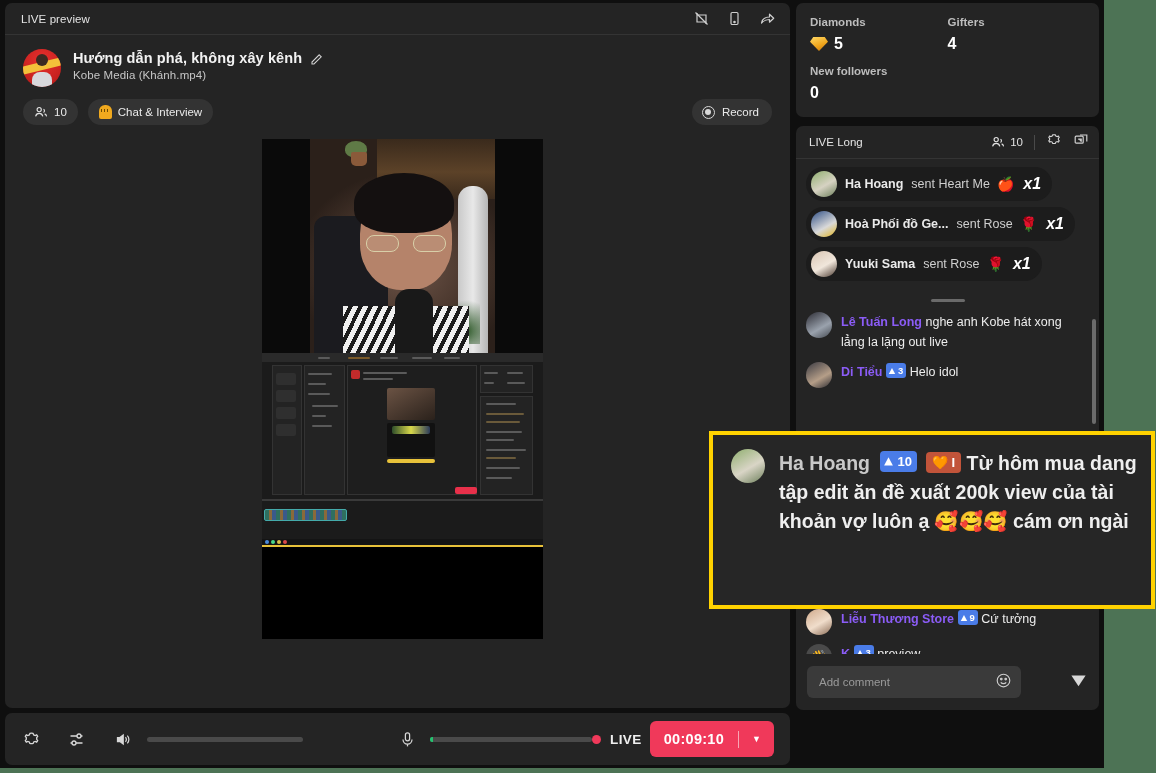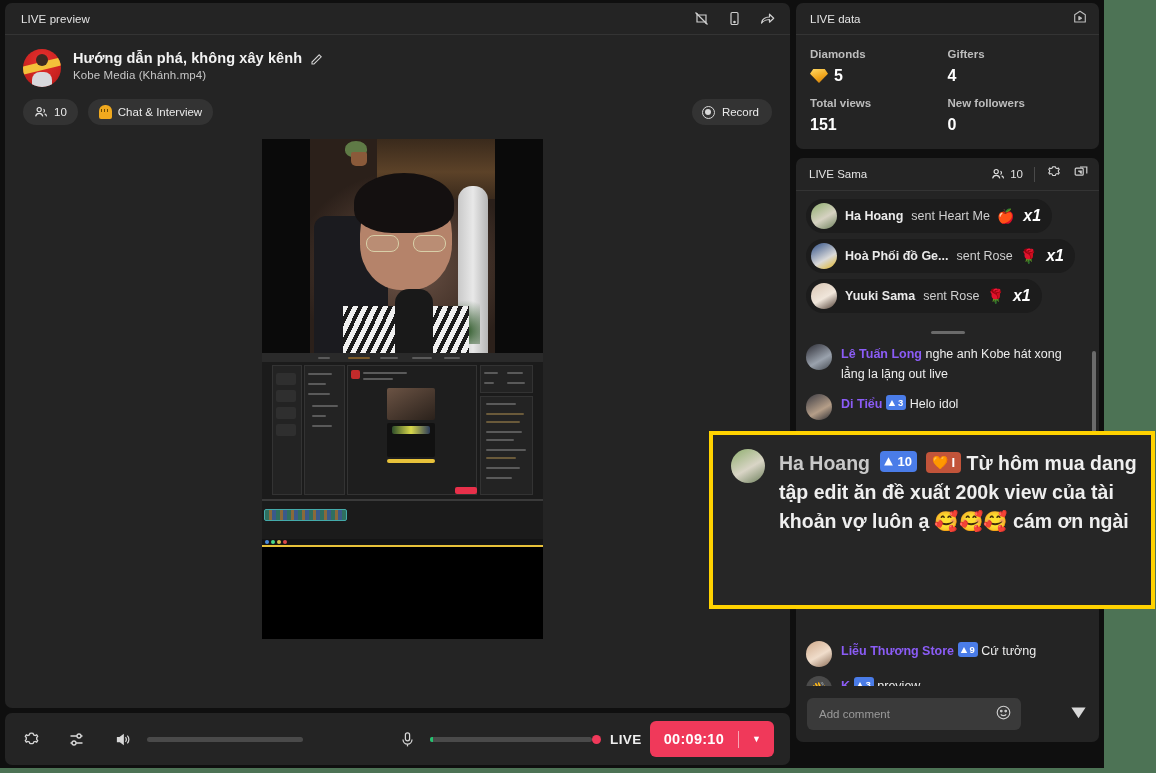--- a/index.html
+++ b/index.html
@@ -443,61 +443,46 @@
     <span class="timer-btn">
       <span class="tm">00:09:10</span>
       <span class="sep"></span>
       <span class="car">▼</span>
     </span>
   </div>
 
   <div class="right-col">
 
     <div class="card">
-      <div class="ld-header">
-        <span class="t">LIVE data</span>
-        <span class="ic">
-          <svg width="16" height="16" viewBox="0 0 16 16" fill="none" stroke="#bcbcbc" stroke-width="1.15" stroke-linejoin="round">
-            <path d="M8 2.3l5.3 3.4V13H2.7V5.7z"></path>
-                <path d="M6.9 7.6l2.6 1.6-2.6 1.6z" fill="#bcbcbc"></path>
-          </svg>
-        </span>
-      </div>
       <div class="ld-grid">
         <div class="ld-cell">
           <div class="lbl">Diamonds</div>
           <div class="val">
             <span class="dia"></span>
             <span>5</span>
           </div>
         </div>
         <div class="ld-cell">
           <div class="lbl">Gifters</div>
           <div class="val">
                 <span>4</span>
               </div>
         </div>
         <div class="ld-cell">
-          <div class="lbl">Total views</div>
-          <div class="val">
-                <span>151</span>
-              </div>
-        </div>
-        <div class="ld-cell">
           <div class="lbl">New followers</div>
           <div class="val">
                 <span>0</span>
               </div>
         </div>
       </div>
     </div>
 
     <div class="card chat-card">
       <div class="chat-header">
-        <span class="t">LIVE Sama</span>
+        <span class="t">LIVE Long</span>
         <span class="right">
           <span class="viewers">
             <svg width="14" height="14" viewBox="0 0 14 14" fill="none" stroke="#e0e0e0" stroke-width="1.15">
               <circle cx="5.2" cy="4.6" r="2.1"></circle>
                   <path d="M1.6 11.4c.4-2 1.9-3 3.6-3s3.2 1 3.6 3"></path>
               <path d="M9.5 4.2a1.8 1.8 0 010 3.2"></path>
                   <path d="M10.6 8.9c1.1.4 1.8 1.3 2 2.5"></path>
             </svg>
             <span>10</span>
           </span>

